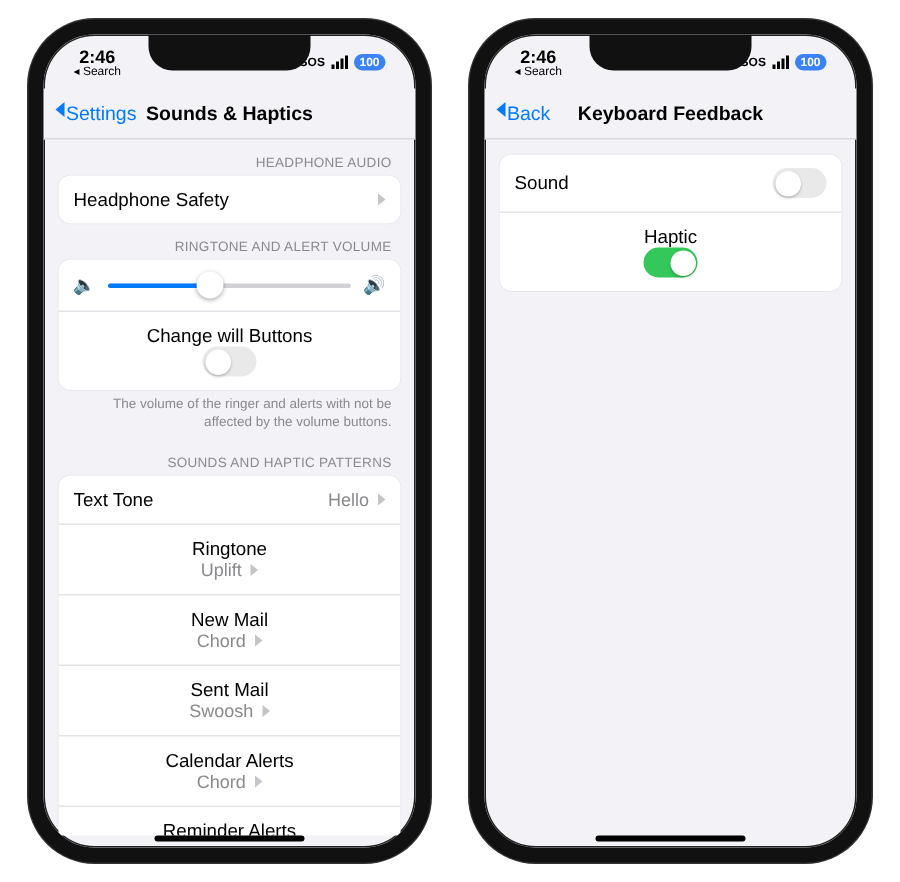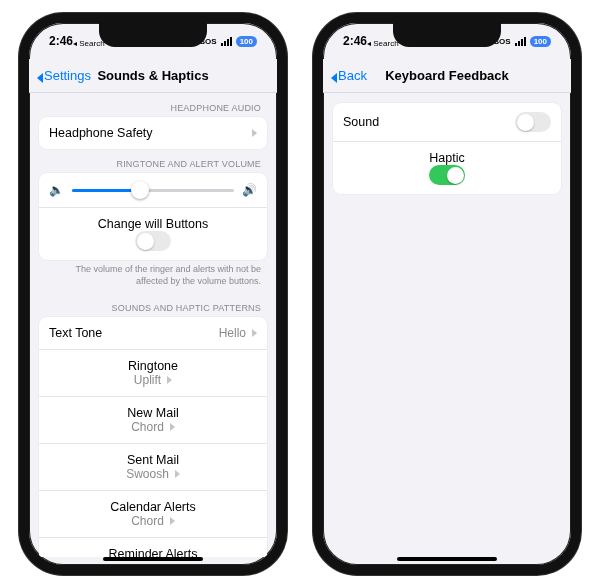--- a/index.html
+++ b/index.html
@@ -12,35 +12,35 @@
     box-shadow: inset 0 0 0 1px #222, 0 0 0 1px #333;
   }
   .notch {
     position: absolute; top: 0; left: 50%; transform: translateX(-50%);
     width: 108px; height: 24px; background: #111; border-radius: 0 0 16px 16px; z-index: 10;
   }
   .statusbar {
     height: 36px; display: flex; justify-content: space-between; align-items: center;
     padding: 0 16px; font-size: 11px; font-weight: 600; color: #000;
   }
-  .statusbar .left { padding-left: 4px; display:flex; flex-direction: row; align-items:flex-end; gap:0; }
+  .statusbar .left { padding-left: 4px; display:flex; flex-direction: column; align-items:center; gap:0; }
   .statusbar .time { font-size: 12px; font-weight:700; }
   .statusbar .search-back { font-size:8px; font-weight:400; color:#000; margin-top:-2px;}
   .statusbar .right { display:flex; gap:4px; align-items:center; padding-right:4px;}
   .batpill { background:#3b82f6; color:#fff; border-radius:6px; font-size:8px; padding:1px 4px; font-weight:700;}
   .sig { display:inline-flex; align-items:flex-end; gap:1px;}
   .sig b { width:2px; background:#000; display:block;}
   .sig b:nth-child(1){height:3px}.sig b:nth-child(2){height:5px}.sig b:nth-child(3){height:7px}.sig b:nth-child(4){height:9px}
   .sos { font-size:8px; font-weight:700;}
 
   .navbar {
     display:flex; align-items:center; justify-content:center; height:34px;
     border-bottom:1px solid #d9d9de; position:relative; background:#f2f2f7;
   }
-  .navbar .back { position:absolute; left:8px; display:flex; align-items:flex-end; gap:1px; color:#007aff; font-size:13px;}
+  .navbar .back { position:absolute; left:8px; display:flex; align-items:flex-start; gap:1px; color:#007aff; font-size:13px;}
   .navbar .title { font-size:13px; font-weight:700; color:#000;}
   .chev-left { width:0;height:0; border-top:5px solid transparent; border-bottom:5px solid transparent; border-right:6px solid #007aff; display:inline-block;}
 
   .scroll { position:absolute; top:70px; bottom:8px; left:0; right:0; overflow:hidden; padding: 0 10px; text-align: right; }
 
   .section-label { font-size:9px; color:#8a8a8e; text-transform:uppercase; padding: 10px 6px 4px; letter-spacing:.2px;}
   .section-footer { font-size:9px; color:#8a8a8e; padding: 4px 6px 6px; line-height:1.3;}
 
   .group { background:#fff; border-radius:8px; overflow:hidden; box-shadow: 0 0 0 0.5px rgba(0,0,0,0.06);}
   .cell { display:flex; align-items:center; justify-content:space-between; padding:9px 10px; font-size:12.5px; color:#000;}

